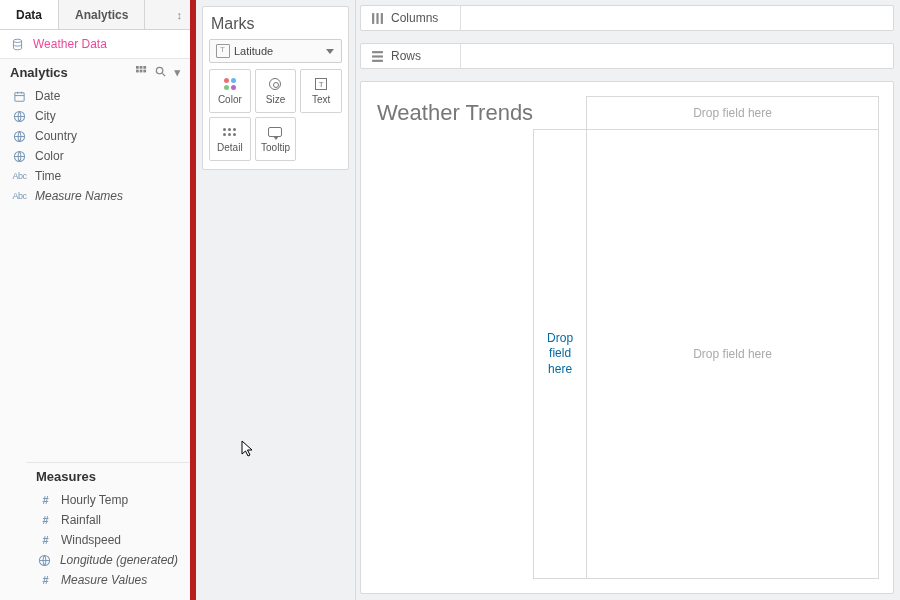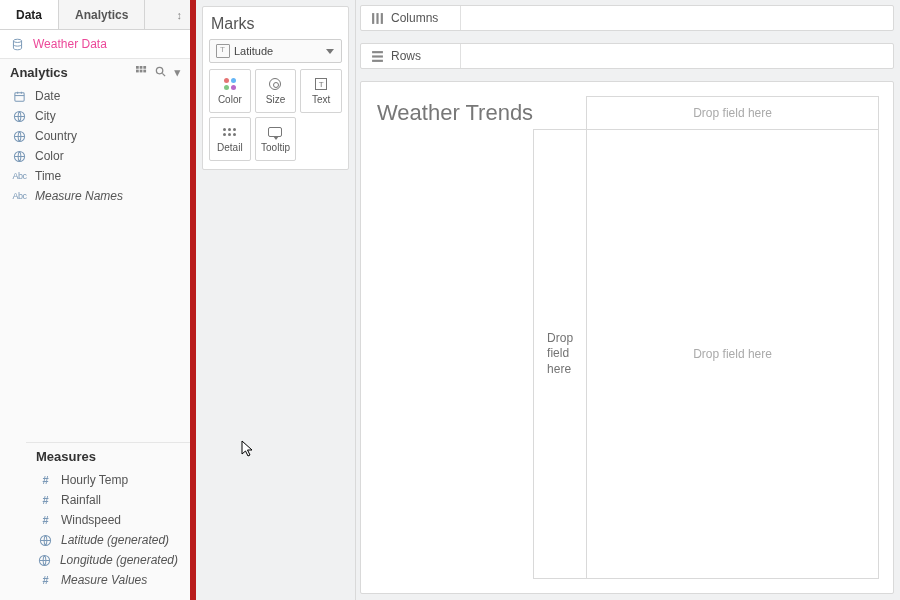--- a/index.html
+++ b/index.html
@@ -233,21 +233,21 @@
     border-top: 1px solid #d9d9d9;
     border-right: 1px solid #d9d9d9;
     display: flex; align-items: center; justify-content: center;
     color: #aaa; font-size: 12px;
   }
   .dg-left {
     border-right: 1px solid #d9d9d9;
     border-left: 1px solid #d9d9d9;
     border-bottom: 1px solid #d9d9d9;
     display: flex; align-items: center; justify-content: center;
-    color: #737373; font-size: 12px; line-height: 1.3;
+    color: #0369a1; font-size: 12px; text-align: center; line-height: 1.3;
   }
   .dg-main {
     border-right: 1px solid #d9d9d9;
     border-bottom: 1px solid #d9d9d9;
     display: flex; align-items: center; justify-content: center;
     color: #aaa; font-size: 12px;
   }
   
   .cursor {
     position: absolute;
@@ -369,29 +369,20 @@
           <span class="ficon hash"></span>
           <span class="lbl">Windspeed</span>
         </div>
         <div class="field italic">
           <span class="ficon globe">
             <svg viewBox="0 0 14 14" fill="none" stroke="#7b99b7" stroke-width="1.1">
               <circle cx="7" cy="7" r="5.5"></circle>
               <path d="M1.5 7h11M7 1.5c2 2 2 9 0 11M7 1.5c-2 2-2 9 0 11"></path>
             </svg>
           </span>
-          <span class="lbl">Latitude (generated)</span>
-        </div>
-        <div class="field italic">
-          <span class="ficon globe">
-            <svg viewBox="0 0 14 14" fill="none" stroke="#7b99b7" stroke-width="1.1">
-              <circle cx="7" cy="7" r="5.5"></circle>
-              <path d="M1.5 7h11M7 1.5c2 2 2 9 0 11M7 1.5c-2 2-2 9 0 11"></path>
-            </svg>
-          </span>
           <span class="lbl">Longitude (generated)</span>
         </div>
         <div class="field italic">
           <span class="ficon hash"></span>
           <span class="lbl">Measure Values</span>
         </div>
       </div>
   </div>
 </div>
 

